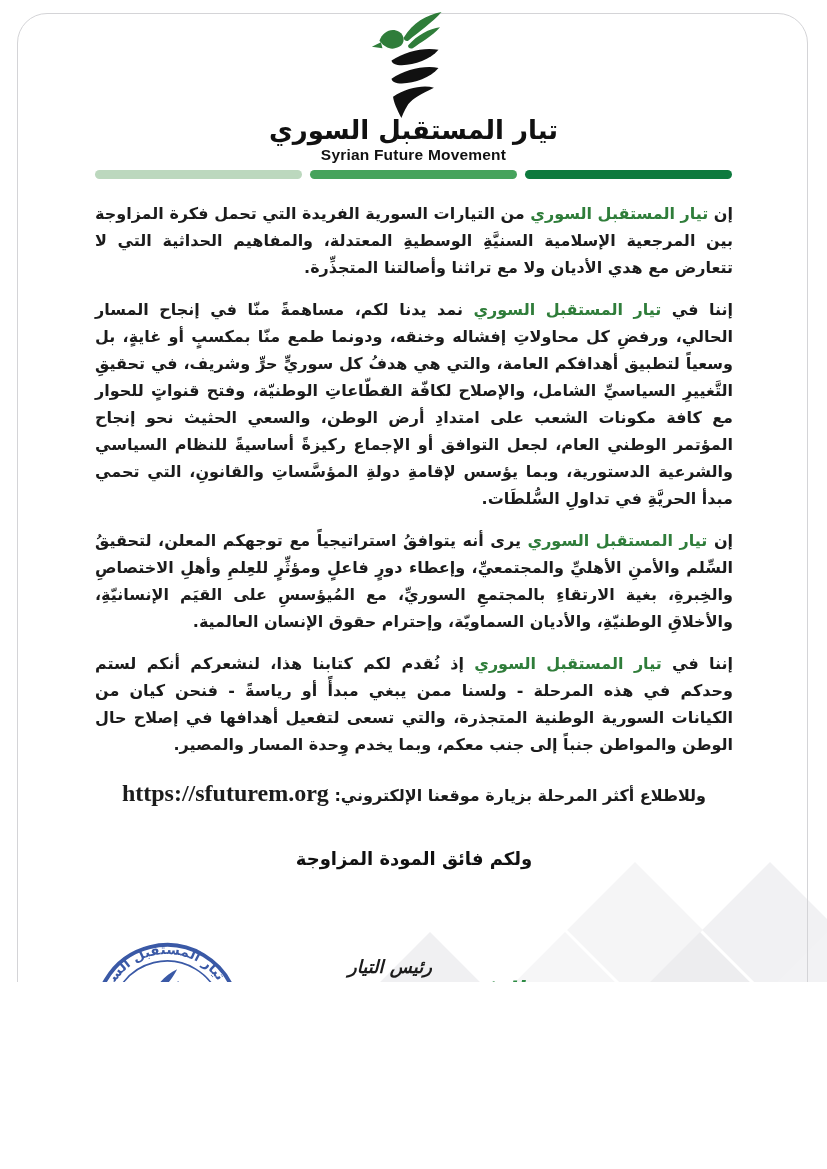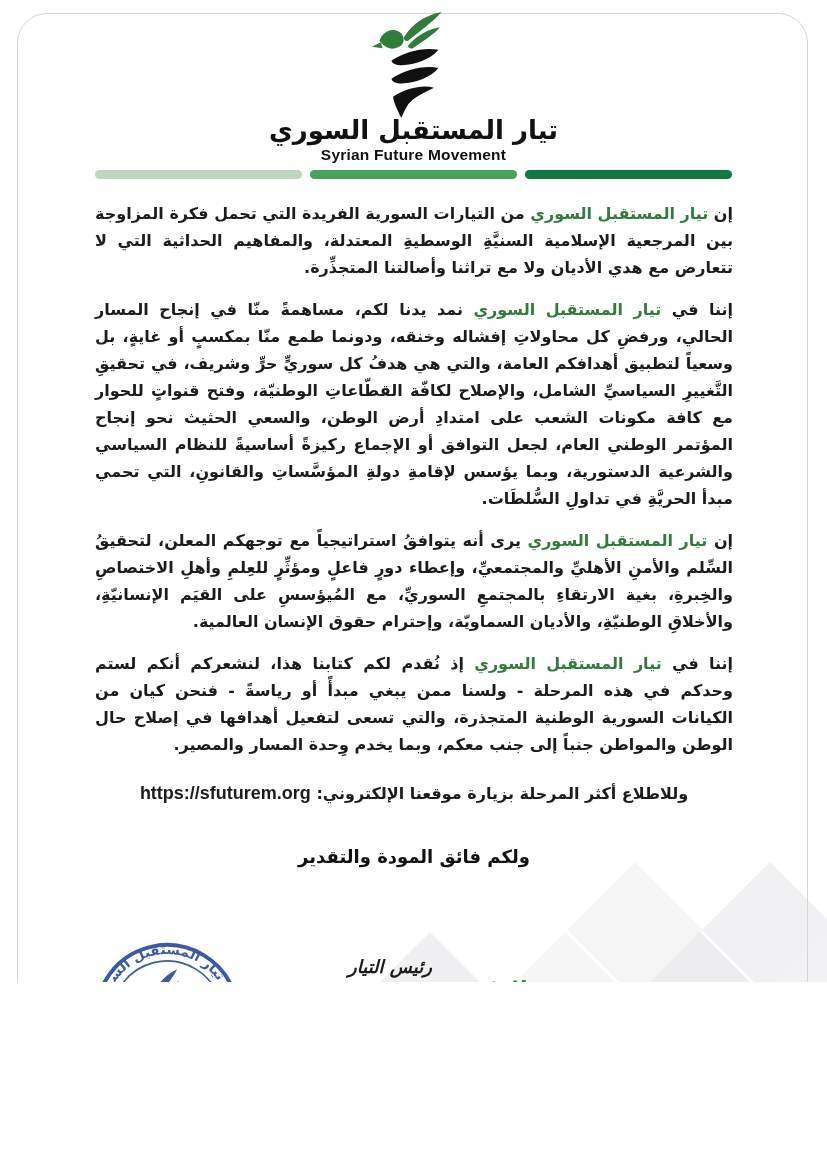--- a/index.html
+++ b/index.html
@@ -32,21 +32,21 @@
   .divider span { height:9px; flex:1; border-radius:5px; display:block; }
   
   .content {
     position:absolute; left:95px; top:200px; width:638px; z-index:2;
     direction:rtl; text-align:justify; color:#1c1c1c;
     font-size:16px; font-weight:700; line-height:27px;
   }
   .para { margin-bottom:15px; }
   .hl { color:#2f7d3a; }
   .website-line { text-align:center; margin-top:22px; font-size:16px; font-weight:700; }
-  .website-url { font-family:Liberation Sans, sans-serif; font-size:18px; direction:ltr; unicode-bidi:embed; }
+  .website-url { font-family:Liberation Serif, serif; font-size:24px; direction:ltr; unicode-bidi:embed; }
   .closing { text-align:center; margin-top:36px; font-size:18px; font-weight:bold; color:#111; }
   
   .stamp { position:absolute; left:92px; top:941px; z-index:3; transform:rotate(-14deg); opacity:0.93; }
   .signatory { position:absolute; left:255px; top:956px; width:270px; text-align:center; z-index:2; direction:rtl;font-style:italic; }
   .sign-title { font-size:18px; font-weight:bold; color:#1c1c1c; }
   .sign-name {
     margin-top:4px; font-size:31px; font-weight:bold; color:#2e8b44;
     transform:rotate(-2.5deg); letter-spacing:-1px; white-space:nowrap;
   }
   
@@ -138,21 +138,21 @@
     <span style="background:#46a35c;"></span>
     <span style="background:#0e7a3e;"></span>
   </div>
 
   <div class="content">
     <p class="para"><span>إن </span><span class="hl">تيار المستقبل السوري</span><span> من التيارات السورية الفريدة التي تحمل فكرة المزاوجة بين المرجعية الإسلامية السنيَّةِ الوسطيةِ المعتدلة، والمفاهيم الحداثية التي لا تتعارض مع هدي الأديان ولا مع تراثنا وأصالتنا المتجذِّرة.</span></p>
     <p class="para"><span>إننا في </span><span class="hl">تيار المستقبل السوري</span><span> نمد يدنا لكم، مساهمةً منّا في إنجاح المسار الحالي، ورفضِ كل محاولاتِ إفشاله وخنقه، ودونما طمع منّا بمكسبٍ أو غايةٍ، بل وسعياً لتطبيق أهدافكم العامة، والتي هي هدفُ كل سوريٍّ حرٍّ وشريف، في تحقيقِ التَّغييرِ السياسيِّ الشامل، والإصلاح لكافّة القطّاعاتِ الوطنيّة، وفتح قنواتٍ للحوار مع كافة مكونات الشعب على امتدادِ أرض الوطن، والسعي الحثيث نحو إنجاح المؤتمر الوطني العام، لجعل التوافق أو الإجماع ركيزةً أساسيةً للنظام السياسي والشرعية الدستورية، وبما يؤسس لإقامةِ دولةِ المؤسَّساتِ والقانونِ، التي تحمي مبدأ الحريَّةِ في تداولِ السُّلطَات.</span></p>
     <p class="para"><span>إن </span><span class="hl">تيار المستقبل السوري</span><span> يرى أنه يتوافقُ استراتيجياً مع توجهكم المعلن، لتحقيقُ السِّلم والأمنِ الأهليِّ والمجتمعيِّ، وإعطاء دورٍ فاعلٍ ومؤثِّرٍ للعِلمِ وأهلِ الاختصاصِ والخِبرةِ، بغية الارتقاءِ بالمجتمعِ السوريِّ، مع المُيؤسسِ على القيَم الإنسانيّةِ، والأخلاقِ الوطنيّةِ، والأديان السماويّة، وإحترام حقوق الإنسان العالمية.</span></p>
     <p class="para"><span>إننا في </span><span class="hl">تيار المستقبل السوري</span><span> إذ نُقدم لكم كتابنا هذا، لنشعركم أنكم لستم وحدكم في هذه المرحلة - ولسنا ممن يبغي مبدأً أو رياسةً - فنحن كيان من الكيانات السورية الوطنية المتجذرة، والتي تسعى لتفعيل أهدافها في إصلاح حال الوطن والمواطن جنباً إلى جنب معكم، وبما يخدم وِحدة المسار والمصير.</span></p>
     <p class="website-line"><span>وللاطلاع أكثر المرحلة بزيارة موقعنا الإلكتروني:</span> <span class="website-url" dir="ltr">https://sfuturem.org</span></p>
-    <p class="closing">ولكم فائق المودة والتقدير</p>
+    <p class="closing">ولكم فائق المودة المزاوجة</p>
   </div>
 
   <svg class="stamp" width="150" height="150" viewBox="0 0 150 150">
     <circle cx="75" cy="75" r="71" fill="none" stroke="#2c4da0" stroke-width="4"></circle>
     <circle cx="75" cy="75" r="55" fill="none" stroke="#2c4da0" stroke-width="1.6"></circle>
     <path id="stampTopArc" d="M13.94,85.77 A62,62 0 1 1 136.06,85.77" fill="none"></path>
     <path id="stampBottomArc" d="M18.81,101.2 A62,62 0 0 0 131.19,101.2" fill="none"></path>
     <text font-family="DejaVu Sans, sans-serif" font-size="13.5" font-weight="bold" fill="#2c4da0">
       <textPath href="#stampTopArc" startOffset="50%" text-anchor="middle">تيار المستقبل السوري</textPath>
     </text>

